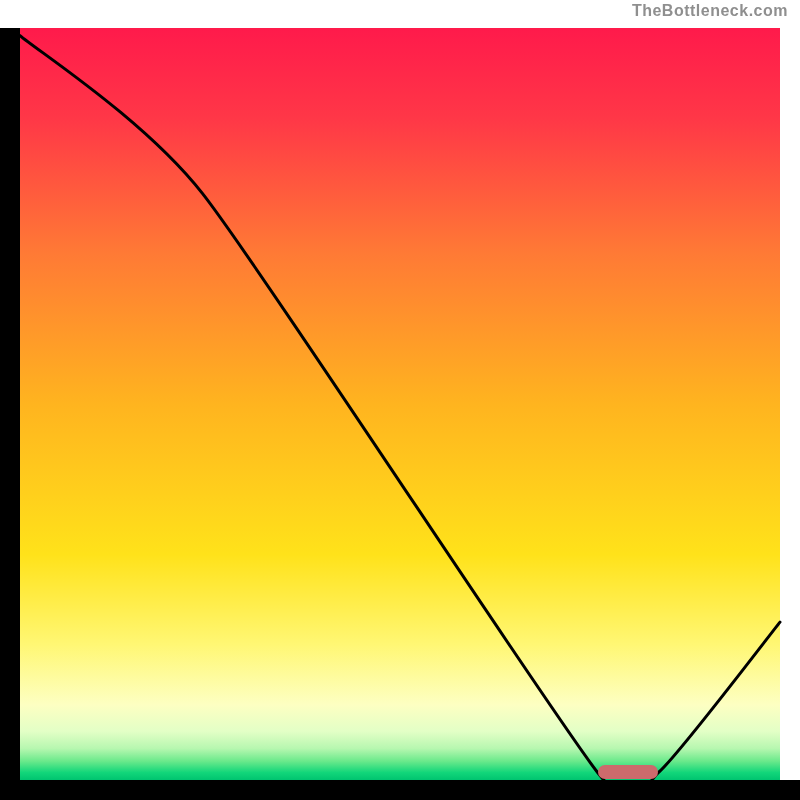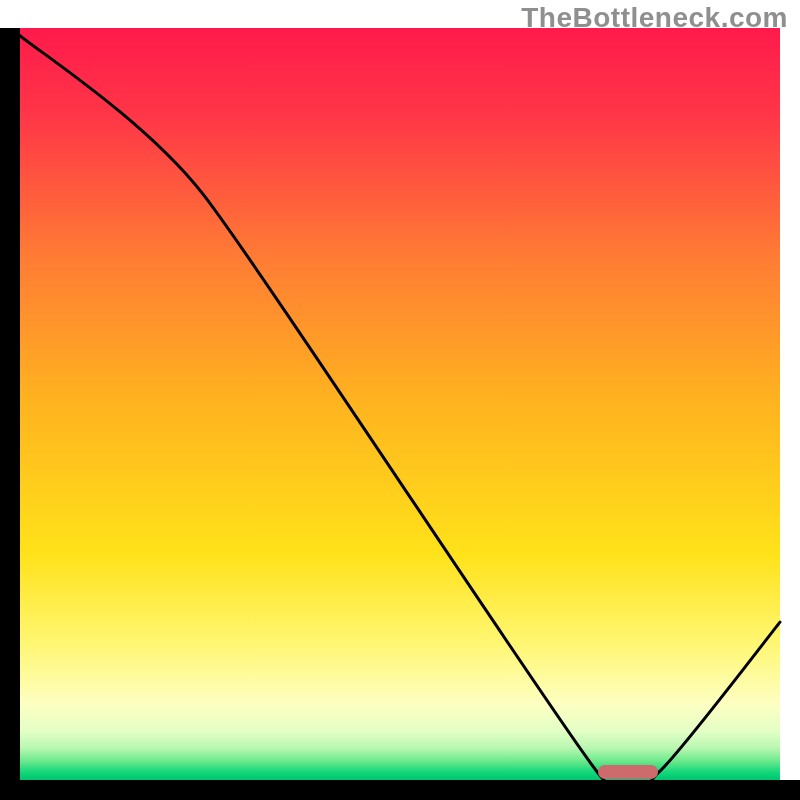--- a/index.html
+++ b/index.html
@@ -13,21 +13,21 @@
   .container {
     position: relative;
     width: 800px;
     height: 800px;
   }
   .watermark {
     position: absolute;
     top: 2px;
     right: 12px;
     font-family: Arial, Helvetica, sans-serif;
-    font-size: 28px;
+    font-size: 16px;
     font-weight: 600;
     color: #8f8f8f;
     letter-spacing: 0.5px;
     z-index: 4;
   }
   svg {
     position: absolute;
     top: 0;
     left: 0;
     z-index: 1;

